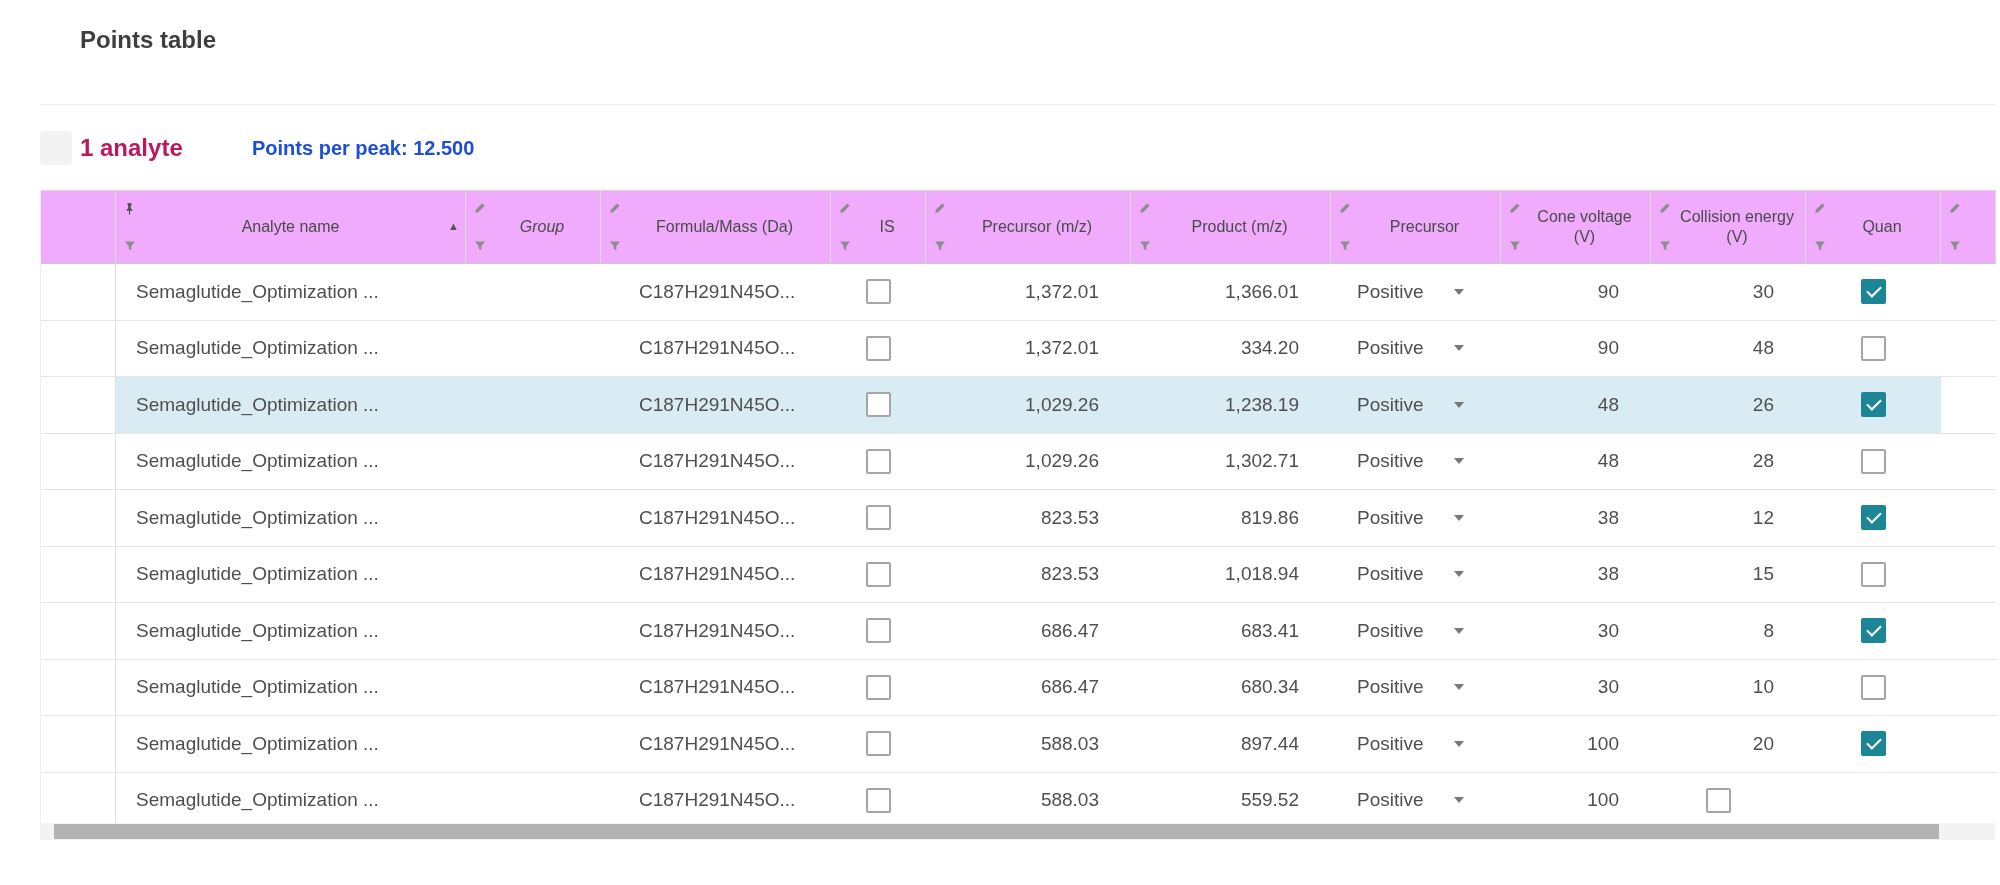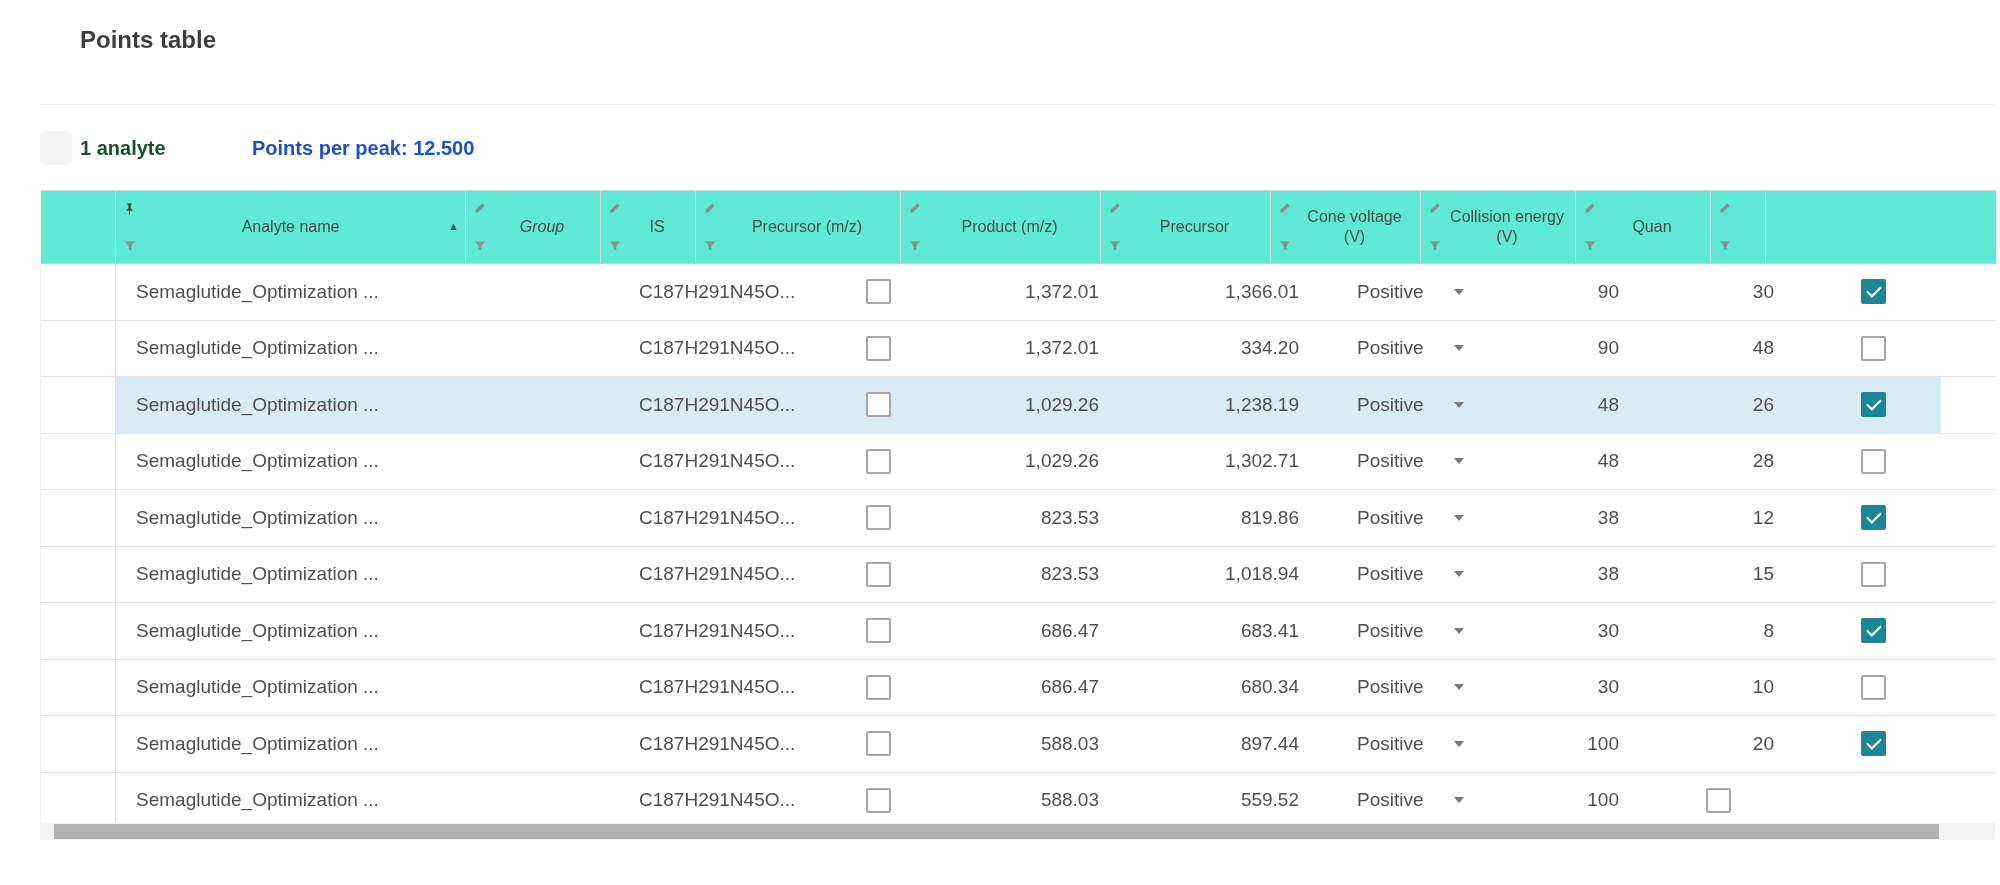--- a/index.html
+++ b/index.html
@@ -4,25 +4,25 @@
 <style>
   html,body{margin:0;padding:0;background:#ffffff;}
   body{width:2000px;height:885px;position:relative;overflow:hidden;
        font-family:"Liberation Sans", sans-serif;color:#4a4a4a;}
 
   .page-title{position:absolute;left:80px;top:26px;font-size:24px;font-weight:bold;color:#3e3e3e;}
   .top-divider{position:absolute;left:40px;top:104px;width:1955px;height:1px;background:#ededed;}
 
   .summary-bar{position:absolute;left:40px;top:128px;height:40px;display:flex;align-items:center;}
   .summary-badge{width:32px;height:34px;background:#f3f3f3;border-radius:4px;margin-right:8px;}
-  .summary-count{font-size:20px;font-weight:bold;color:#14532d;min-width:130px;}
+  .summary-count{font-size:24px;font-weight:bold;color:#be185d;min-width:130px;}
   .summary-ppp{font-size:20px;font-weight:bold;color:#1d4ed8;margin-left:42px;}
 
   .table{position:absolute;left:40px;top:190px;width:1955px;border-left:1px solid #f0f0f0;}
-  .thead{display:flex;height:72px;border-top:1px solid #d8d8d8;border-bottom:1px solid #c9c9c9;background:#5eead4;}
+  .thead{display:flex;height:72px;border-top:1px solid #d8d8d8;border-bottom:1px solid #c9c9c9;background:#f0abfc;}
   .th{position:relative;display:flex;align-items:center;justify-content:center;box-sizing:border-box;
       border-right:1px solid #dcdcdc;font-size:16px;line-height:1.25;color:#4a4a4a;text-align:center;
       padding:4px 6px 4px 24px;}
   .icon-stack{position:absolute;left:6px;top:11px;bottom:11px;display:flex;flex-direction:column;
       justify-content:space-between;align-items:center;width:15px;}
   .icon-stack svg{display:block;}
   .th-label{flex:1;}
   .sort{font-size:11px;color:#555;margin-left:7px;}
 
   .row{display:flex;height:55.5px;border-bottom:1px solid #e5e5e5;background:#fff;}
@@ -102,20 +102,35 @@
             </svg>
           </span>
           <span>
             <svg width="12" height="12" viewBox="0 0 16 16">
               <path d="M1.5 2h13L9.7 8.3v5.4l-3.4-1.8V8.3z" fill="#8c8c8c"></path>
             </svg>
           </span>
         </span>
         <span class="th-label">Group</span>
       </div>
+      <div class="th col-formula">
+        <span class="icon-stack">
+          <span>
+            <svg width="12" height="12" viewBox="0 0 16 16">
+              <path d="M10.9 1.9l3.2 3.2-8.5 8.5-3.9.7.7-3.9z" fill="#8c8c8c"></path>
+            </svg>
+          </span>
+          <span>
+            <svg width="12" height="12" viewBox="0 0 16 16">
+              <path d="M1.5 2h13L9.7 8.3v5.4l-3.4-1.8V8.3z" fill="#8c8c8c"></path>
+            </svg>
+          </span>
+        </span>
+        <span class="th-label">Formula/Mass (Da)</span>
+      </div>
       <div class="th col-is">
         <span class="icon-stack">
           <span>
             <svg width="12" height="12" viewBox="0 0 16 16">
               <path d="M10.9 1.9l3.2 3.2-8.5 8.5-3.9.7.7-3.9z" fill="#8c8c8c"></path>
             </svg>
           </span>
           <span>
             <svg width="12" height="12" viewBox="0 0 16 16">
               <path d="M1.5 2h13L9.7 8.3v5.4l-3.4-1.8V8.3z" fill="#8c8c8c"></path>

